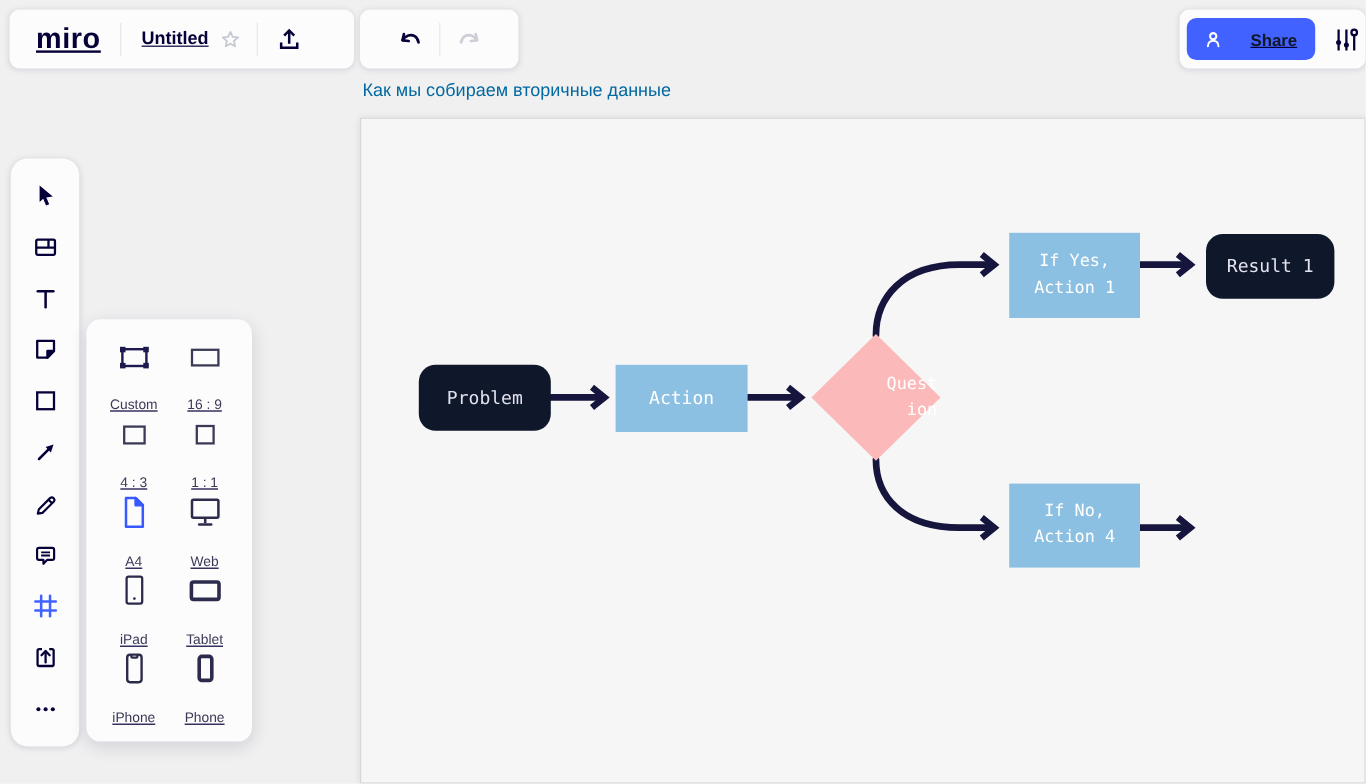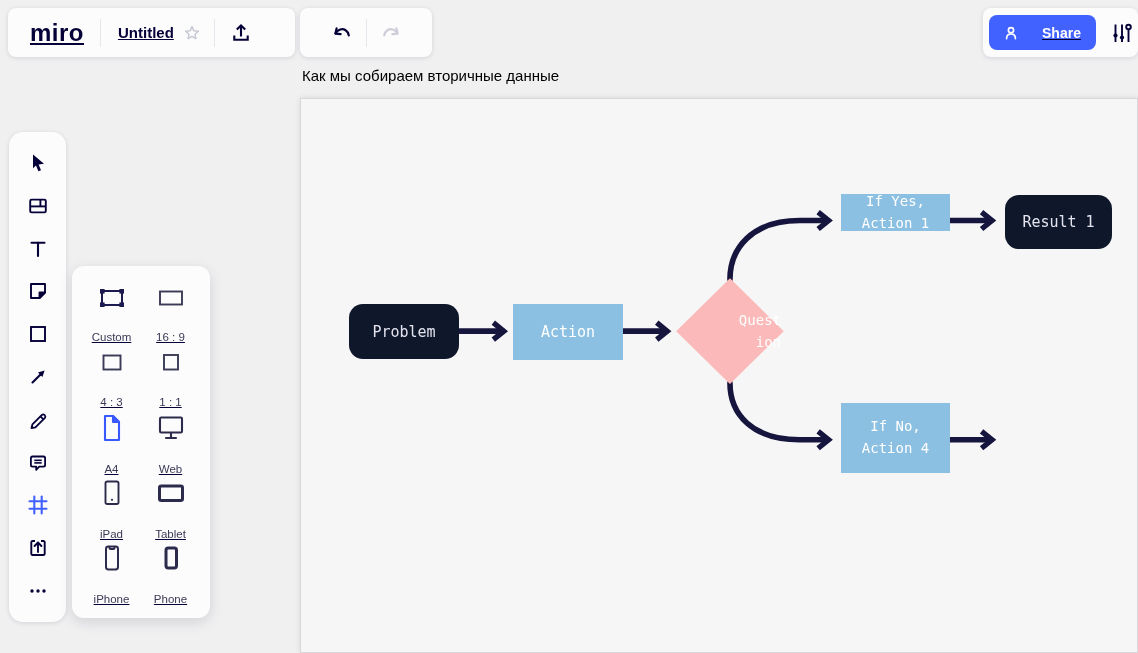--- a/index.html
+++ b/index.html
@@ -18,40 +18,40 @@
   .star { margin-left:9px; display:flex; }
   .doc-panel .vdiv2 { margin-left:13px; }
   .export { margin-left:15px; display:flex; cursor:pointer; }
 
   
   .undo-panel { left:300px; top:8px; width:132px; height:49px; justify-content:center; gap:13px; }
   .icon-btn { display:flex; align-items:center; justify-content:center; cursor:pointer; }
 
   
   .share-panel { left:983px; top:8px; width:155px; height:49px; justify-content:center; gap:16px; }
-  .share-btn { display:flex; align-items:center; gap:22px; background:#4262ff; color:#ffffff;
+  .share-btn { display:flex; align-items:center; gap:22px; background:#4262ff; color:#0f172a;
                border:none; border-radius:8px; height:35px; padding:12px 15px;
                font-size:14px; font-weight:700; font-family:"Liberation Sans",sans-serif; cursor:pointer; }
 
   
   .toolbar { left:9px; top:132px; width:57px; height:490px; border-radius:14px;
              flex-direction:column; justify-content:space-between; padding:15px 0; }
   .tool { width:32px; height:32px; display:flex; align-items:center; justify-content:center; cursor:pointer; border-radius:6px; }
 
   
   .flyout { left:72px; top:266px; width:138px; height:352px; border-radius:12px;
             box-shadow:0 4px 14px rgba(5,0,56,.13); }
   .flyout-grid { width:100%; height:100%; padding:16px 10px 12px;
                  display:grid; grid-template-columns:1fr 1fr; grid-template-rows:repeat(5,1fr);
                  justify-items:center; align-items:center; }
   .frame-opt { display:flex; flex-direction:column; align-items:center; gap:16px; cursor:pointer; width:56px; }
   .frame-opt .lbl { font-size:11.5px; color:#3b3a56; }
 
   
-  .frame-title { position:absolute; left:302px; top:67px; font-size:15px; color:#000000; cursor:pointer; }
+  .frame-title { position:absolute; left:302px; top:67px; font-size:15px; color:#0369a1; cursor:pointer; }
   .frame { position:absolute; left:300px; top:98px; width:838px; height:555px;
            background:#f6f6f7; border:1px solid #d8d8da; box-shadow:0 0 6px rgba(0,0,0,.10); }
   .flow-svg { position:absolute; left:0; top:0; width:100%; height:100%; }
   .fc-box { position:absolute; display:flex; flex-direction:column; align-items:center; justify-content:center;
             font-family:"DejaVu Sans Mono",monospace; text-align:center; cursor:pointer; }
   .fc-dark { background:#0f172a; color:#e3e3ee; border-radius:14px; font-size:15px; }
   .fc-blue { background:#8cc0e2; color:#fff; font-size:15px; }
   .fc-two { font-size:14px; line-height:1.55; }
   .fc-qtext { position:absolute; left:380px; top:209px; width:100px; height:48px;
               display:flex; flex-direction:column; align-items:flex-end; justify-content:center;
@@ -145,21 +145,21 @@
 
   <div class="fc-box fc-blue" style="left:212px; top:205px; width:110px; height:56px;">
     <span>Action</span>
   </div>
 
   <div class="fc-qtext">
     <span class="ln">Quest</span>
     <span class="ln">ion</span>
   </div>
 
-  <div class="fc-box fc-blue fc-two" style="left:540px; top:95px; width:109px; height:37px;">
+  <div class="fc-box fc-blue fc-two" style="left:540px; top:95px; width:109px; height:71px;">
     <span class="ln">If Yes,</span>
     <span class="ln">Action 1</span>
   </div>
 
   <div class="fc-box fc-dark" style="left:704px; top:96px; width:107px; height:54px;">
     <span>Result 1</span>
   </div>
 
   <div class="fc-box fc-blue fc-two" style="left:540px; top:304px; width:109px; height:70px;">
     <span class="ln">If No,</span>

